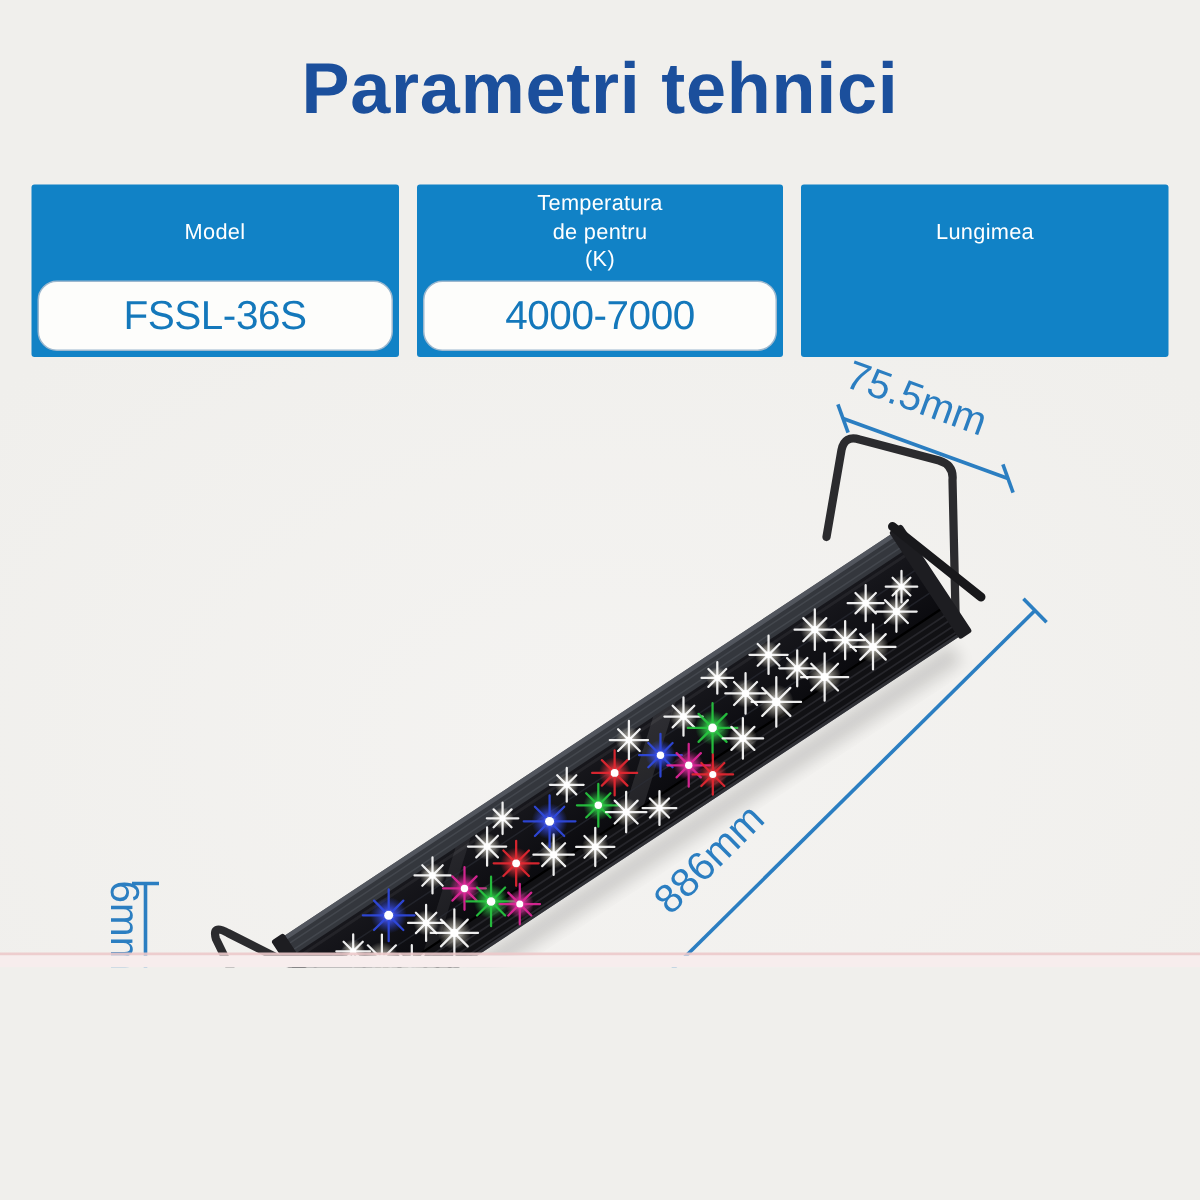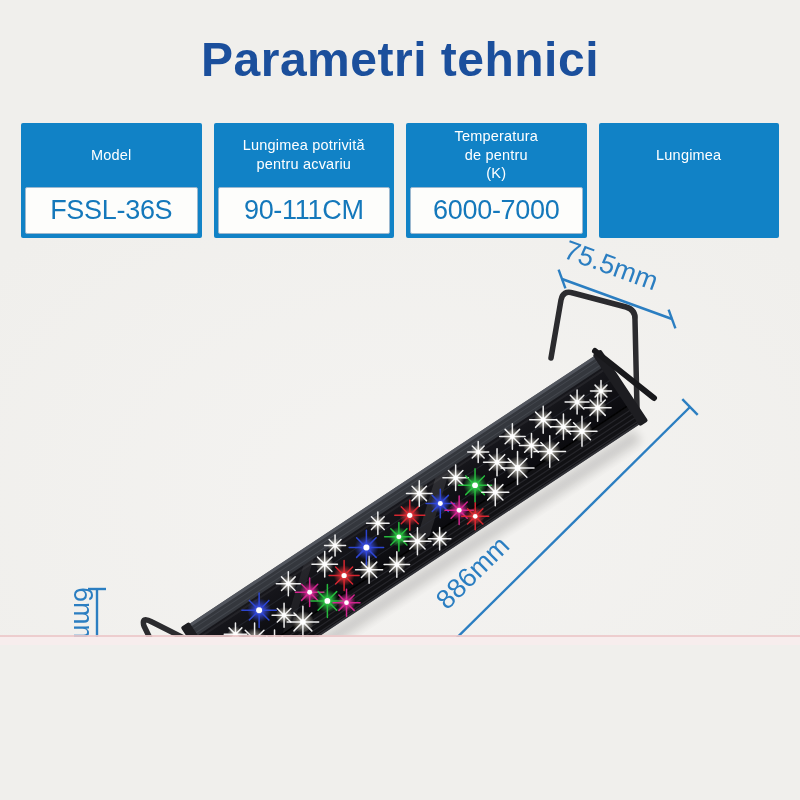--- a/index.html
+++ b/index.html
@@ -23,21 +23,21 @@
     background:#1182c6;border-radius:2px;
     padding:0 4px 4px;display:flex;flex-direction:column;
   }
   .cell-header{
     height:64px;display:flex;align-items:center;justify-content:center;
     color:#ffffff;font-size:14.5px;line-height:1.3;text-align:center;
     white-space:pre-line;letter-spacing:0.2px;
   }
   .cell-value{
     height:47px;box-sizing:border-box;
-    background:#fdfdfb;border:1px solid #9cb8cf;border-radius:2px;
+    background:#fdfdfb;border:1px solid #9cb8cf;border-radius:13px;
     display:flex;align-items:center;justify-content:center;
     color:#1478bb;font-size:27px;letter-spacing:-0.3px;font-weight:400;
   }
   .product-figure{position:absolute;top:240px;left:0;}
   .bottom-line{position:absolute;left:0;bottom:8px;width:800px;height:2px;background:#ecc9ca;opacity:.9;}
   .bottom-tint{position:absolute;left:0;bottom:0;width:800px;height:8px;background:#f7eded;}
   .dim-text{font-family:"Liberation Sans", sans-serif;font-size:27px;fill:#2b7ec1;font-weight:500;}
 </style>
 </head>
 <body>
@@ -45,29 +45,24 @@
 <div class="page">
 
   <h1 class="title">Parametri tehnici</h1>
 
   <div class="spec-row">
     <div class="cell">
       <div class="cell-header">Model</div>
       <div class="cell-value">FSSL-36S</div>
     </div>
     <div class="cell">
-      <div class="cell-header">Lungimea potrivită
-pentru acvariu</div>
-      <div class="cell-value">90-111CM</div>
-    </div>
-    <div class="cell">
       <div class="cell-header">Temperatura
 de pentru
 (K)</div>
-      <div class="cell-value">6000-7000</div>
+      <div class="cell-value">4000-7000</div>
     </div>
     <div class="cell">
       <div class="cell-header">Lungimea</div>
     </div>
   </div>
 
   <svg class="product-figure" width="800" height="560" viewBox="0 0 800 560">
     <defs>
       <radialGradient id="bgGlow" cx="50%" cy="45%" r="65%">
         <stop offset="0%" stop-color="#f4f3f1"></stop>

